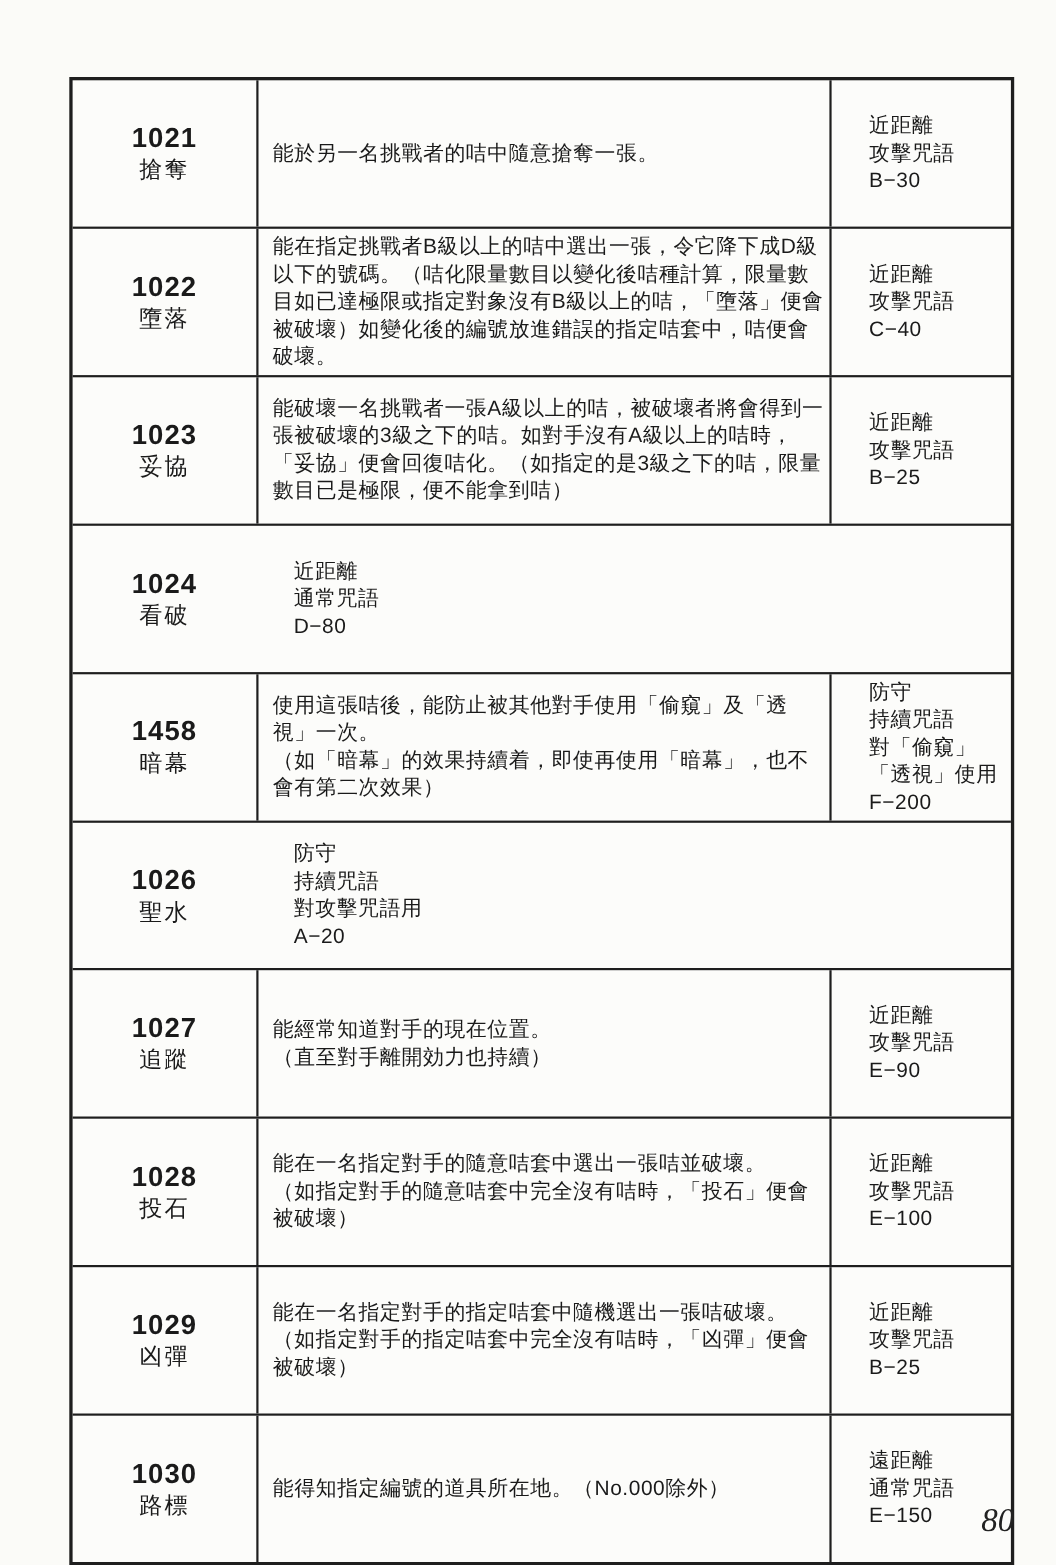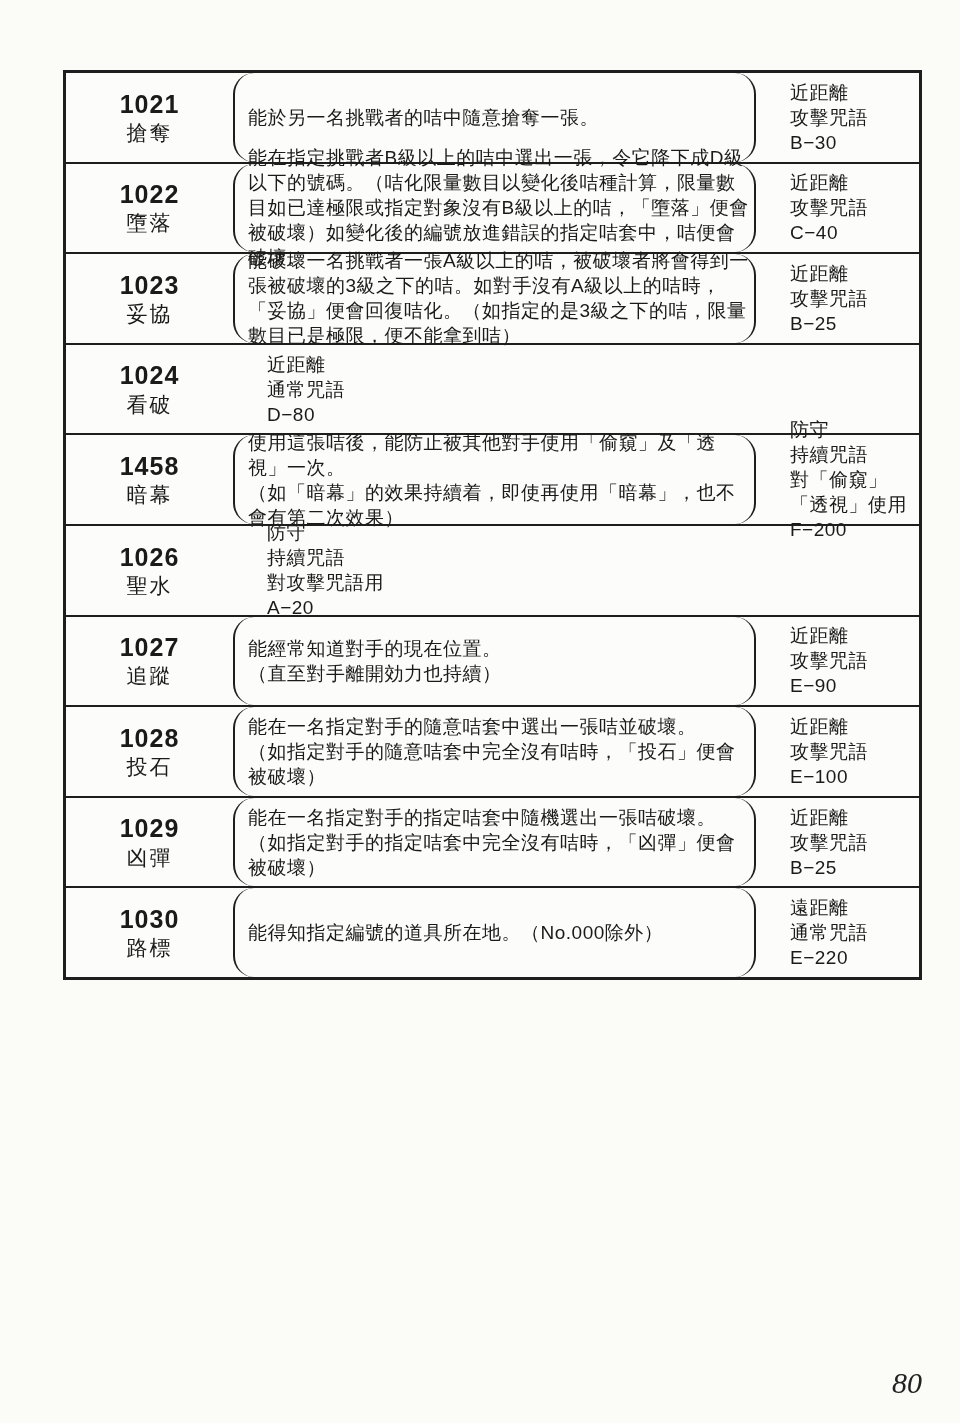--- a/index.html
+++ b/index.html
@@ -9,42 +9,41 @@
     color:#1a1a1a;
     font-family:"Liberation Sans", sans-serif;
     position:relative;
     overflow:hidden;
   }
   .scan-page { position:absolute; inset:0; }
 
   .ref-table {
     position:absolute;
     left:63px; top:70px;
-    width:859px; height:910px;
+    width:859px; height:1353px;
     border:3px solid #1e1e1e;
     display:flex; flex-direction:column;
     background:#fcfcfa;
   }
   .row { flex:1 1 0; display:flex; min-height:0; }
   .row + .row { border-top:2px solid #1e1e1e; }
 
   .cell { min-width:0; }
   .c1 {
     width:167px; flex:0 0 167px;
     display:flex; flex-direction:column;
     justify-content:center; align-items:center;
     text-align:center;
   }
   .c2 {
     flex:1 1 auto;
     border-left:2px solid #1e1e1e;
     border-right:2px solid #1e1e1e;
     display:flex; align-items:center;
     padding:6px 4px 6px 13px;
-    border-radius:21px;
   }
   .c3 {
     width:163px; flex:0 0 163px;
     display:flex; align-items:center;
     padding:6px 2px 6px 34px;
   }
 
   .card-num {
     font-size:25px; font-weight:bold;
     letter-spacing:1px; line-height:1.05;
@@ -217,21 +216,21 @@
       <div class="cell c1">
         <div class="card-num">1030</div>
         <div class="card-name">路標</div>
       </div>
       <div class="cell c2">
         <div class="desc-text">能得知指定編號的道具所在地。（No.000除外）</div>
       </div>
       <div class="cell c3">
         <div class="spell-text">遠距離
 通常咒語
-E−220</div>
+E−150</div>
       </div>
     </div>
 
   </div>
 
   <div class="page-number">80</div>
 
 </div>
 
 </body></html>

